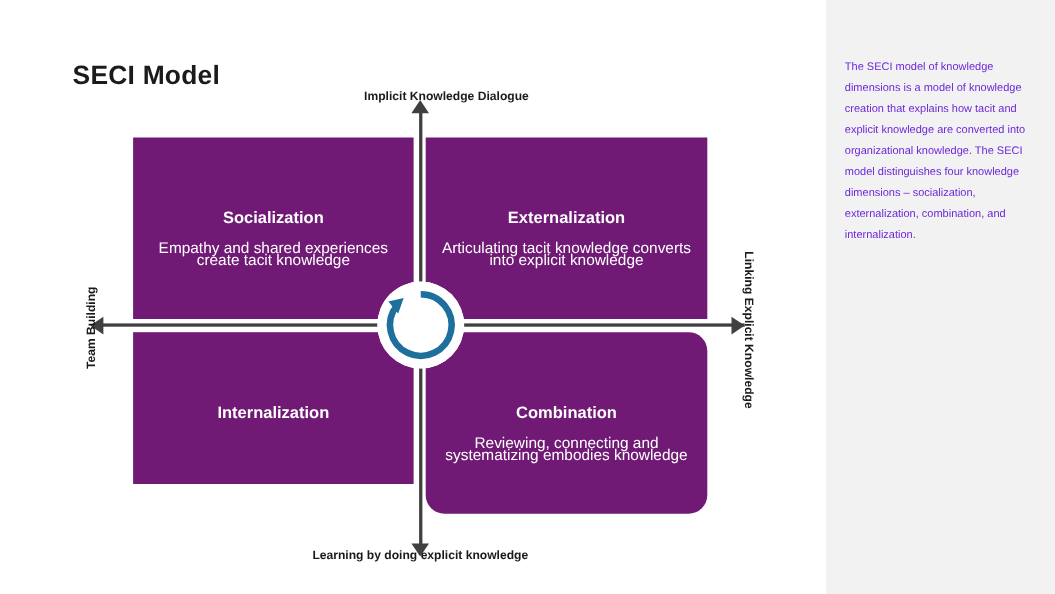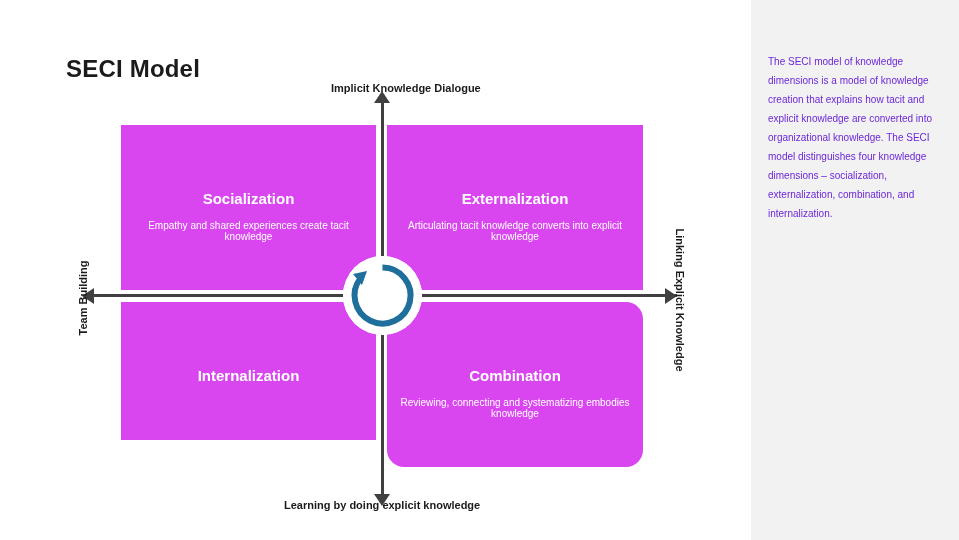--- a/index.html
+++ b/index.html
@@ -52,21 +52,21 @@
     position: absolute;
     top: 0;
     left: 0;
     width: 751px;
     height: 540px;
   }
 
   
   .quad {
     position: absolute;
-    background: #d946ef;
+    background: #701a75;
     box-sizing: border-box;
     text-decoration: underline;
   }
   #quad-socialization   { left: 121px; top: 125px; width: 255px; height: 165px; }
   #quad-externalization { left: 387px; top: 125px; width: 256px; height: 165px; }
   #quad-internalization { left: 121px; top: 302px; width: 255px; height: 138px; }
   #quad-combination     { left: 387px; top: 302px; width: 256px; height: 165px; border-radius: 17px; }
 
   .quad-title {
     position: absolute;
@@ -76,21 +76,21 @@
     font-size: 15px;
     font-weight: bold;
     color: #ffffff;
     top: 65px;
   }
   .quad-desc {
     position: absolute;
     left: 12px;
     right: 12px;
     text-align: center;
-    font-size: 10px;
+    font-size: 14px;
     line-height: 11px;
     color: #ffffff;
     top: 95px;
   }
 
   
   .axis-line {
     position: absolute;
     background: #404040;
   }

